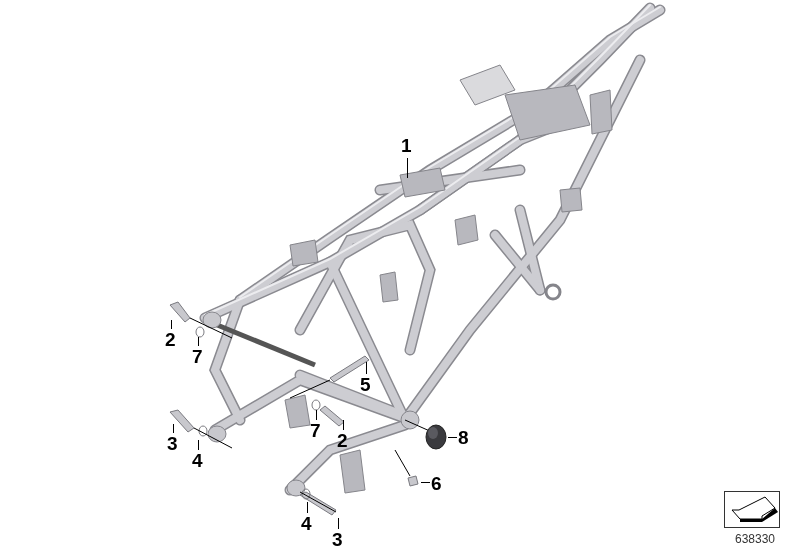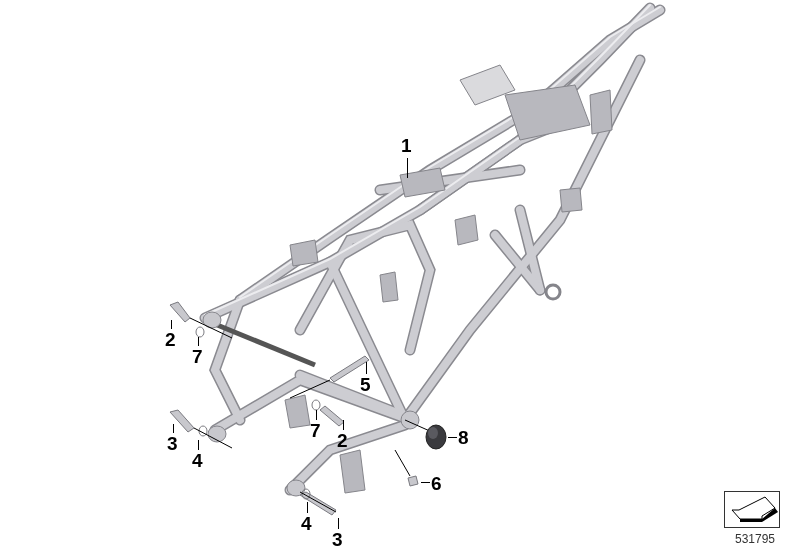--- a/index.html
+++ b/index.html
@@ -176,15 +176,15 @@
   <div class="leader" style="left:338px; top:518px; width:1px; height:11px;"></div>
   <div class="callout" style="left:332px; top:530px;">3</div>
 
   <div id="orientation-box">
     <svg width="54" height="35" viewBox="0 0 54 35">
       <path d="M7 18 L15 27 L37 27 L37 24 L50 16 L40 5 L14 18 Z" fill="#fff" stroke="#000" stroke-width="1"></path>
       <path d="M15 27 L15 30 L37 30 L37 27 Z" fill="#000"></path>
       <path d="M37 27 L37 30 L53 20 L50 16 Z" fill="#000"></path>
     </svg>
   </div>
-  <div id="image-id">531795</div>
+  <div id="image-id">638330</div>
 
 </div>
 
 </body></html>

